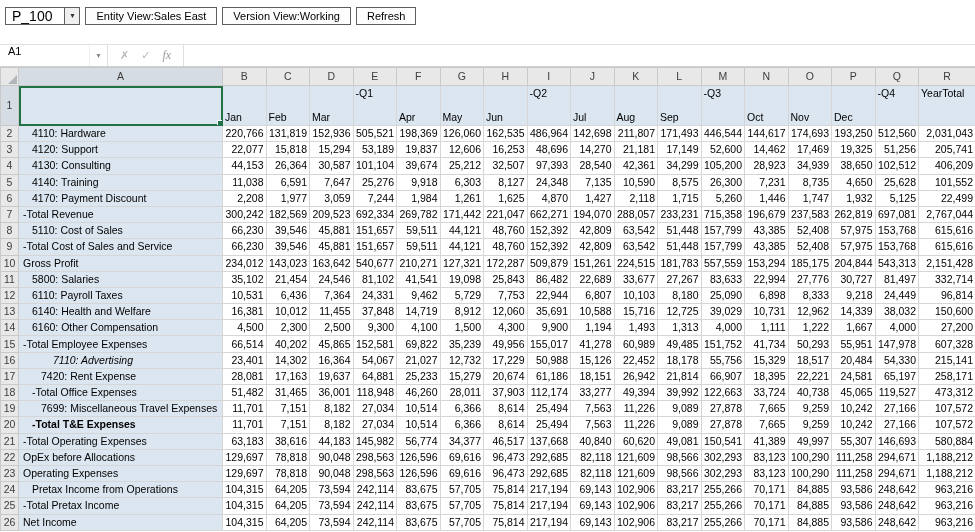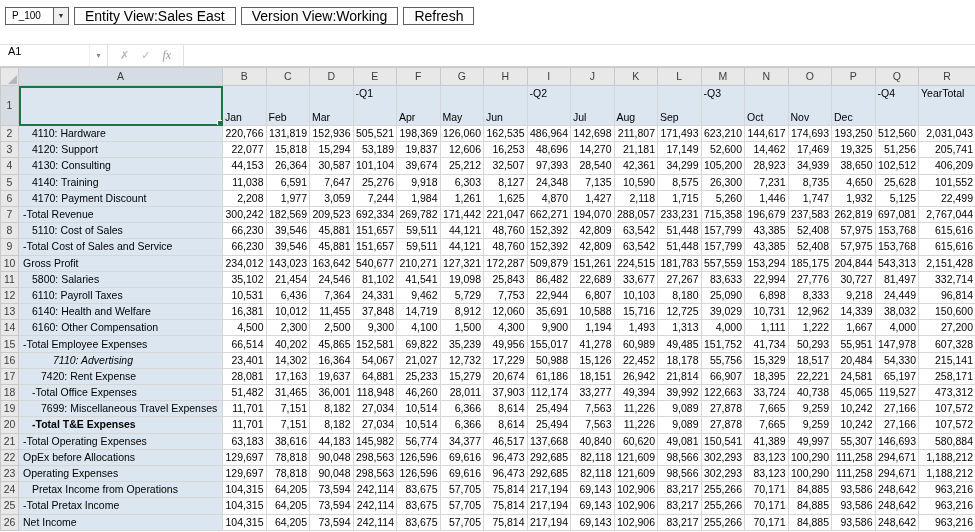--- a/index.html
+++ b/index.html
@@ -3,25 +3,25 @@
 <meta charset="utf-8">
 <style>
   * { box-sizing: border-box; margin: 0; padding: 0; }
   html,body { width: 975px; height: 532px; overflow: hidden; background: #fff;
     font-family: "Liberation Sans", sans-serif; }
 
   
   .toolbar { height: 27px; display: flex; align-items: center; gap: 5px;
     padding: 4px 0 0 5px; background: #fff; }
   .combo { display: inline-flex; height: 18px; border: 1px solid #5f5f5f; background:#fff; }
-  .combo-txt { display:flex; align-items:center; padding: 0 12px 0 6px; font-size: 10px; color:#000; }
+  .combo-txt { display:flex; align-items:center; padding: 0 12px 0 6px; font-size: 14px; color:#000; }
   .combo-dd { width: 15px; display:flex; align-items:center; justify-content:center;
     border-left: 1px solid #5f5f5f; background: #efefef; font-size: 7px; color:#333; cursor: default; }
   .btn { display:inline-flex; align-items:center; height: 18px; padding: 0 10px;
-    border: 1px solid #5f5f5f; background: #fdfdfd; font-size: 14px; color:#000;
+    border: 1px solid #5f5f5f; background: #fdfdfd; font-size: 11px; color:#000;
     font-family: "Liberation Sans", sans-serif; }
 
   .spacer { height: 17px; background: #fff; }
 
   
   .formulabar { height: 23px; display: flex; align-items: stretch; background:#fff;
     border-top: 1px solid #e1e1e1; border-bottom: 1px solid #cfcfcf; }
   .namebox { width: 108px; display: flex; border-right: 1px solid #e0e0e0; position: relative; }
   .namebox-val { flex: 1; padding-left: 8px; font-size: 11px; color:#000; }
   .nb-dd { width: 18px; text-align:center; font-size: 8px; color:#8a8a8a;
@@ -165,21 +165,21 @@
         <td class="val">131,819</td>
         <td class="val">152,936</td>
         <td class="val">505,521</td>
         <td class="val">198,369</td>
         <td class="val">126,060</td>
         <td class="val">162,535</td>
         <td class="val">486,964</td>
         <td class="val">142,698</td>
         <td class="val">211,807</td>
         <td class="val">171,493</td>
-        <td class="val">623,210</td>
+        <td class="val">446,544</td>
         <td class="val">144,617</td>
         <td class="val">174,693</td>
         <td class="val">193,250</td>
         <td class="val">512,560</td>
         <td class="val">2,031,043</td>
       </tr>
       <tr class="datarow">
         <td class="gutter rownum">3</td>
         <td class="mem" style="padding-left: 13px;">4120: Support</td>
         <td class="val">22,077</td>

